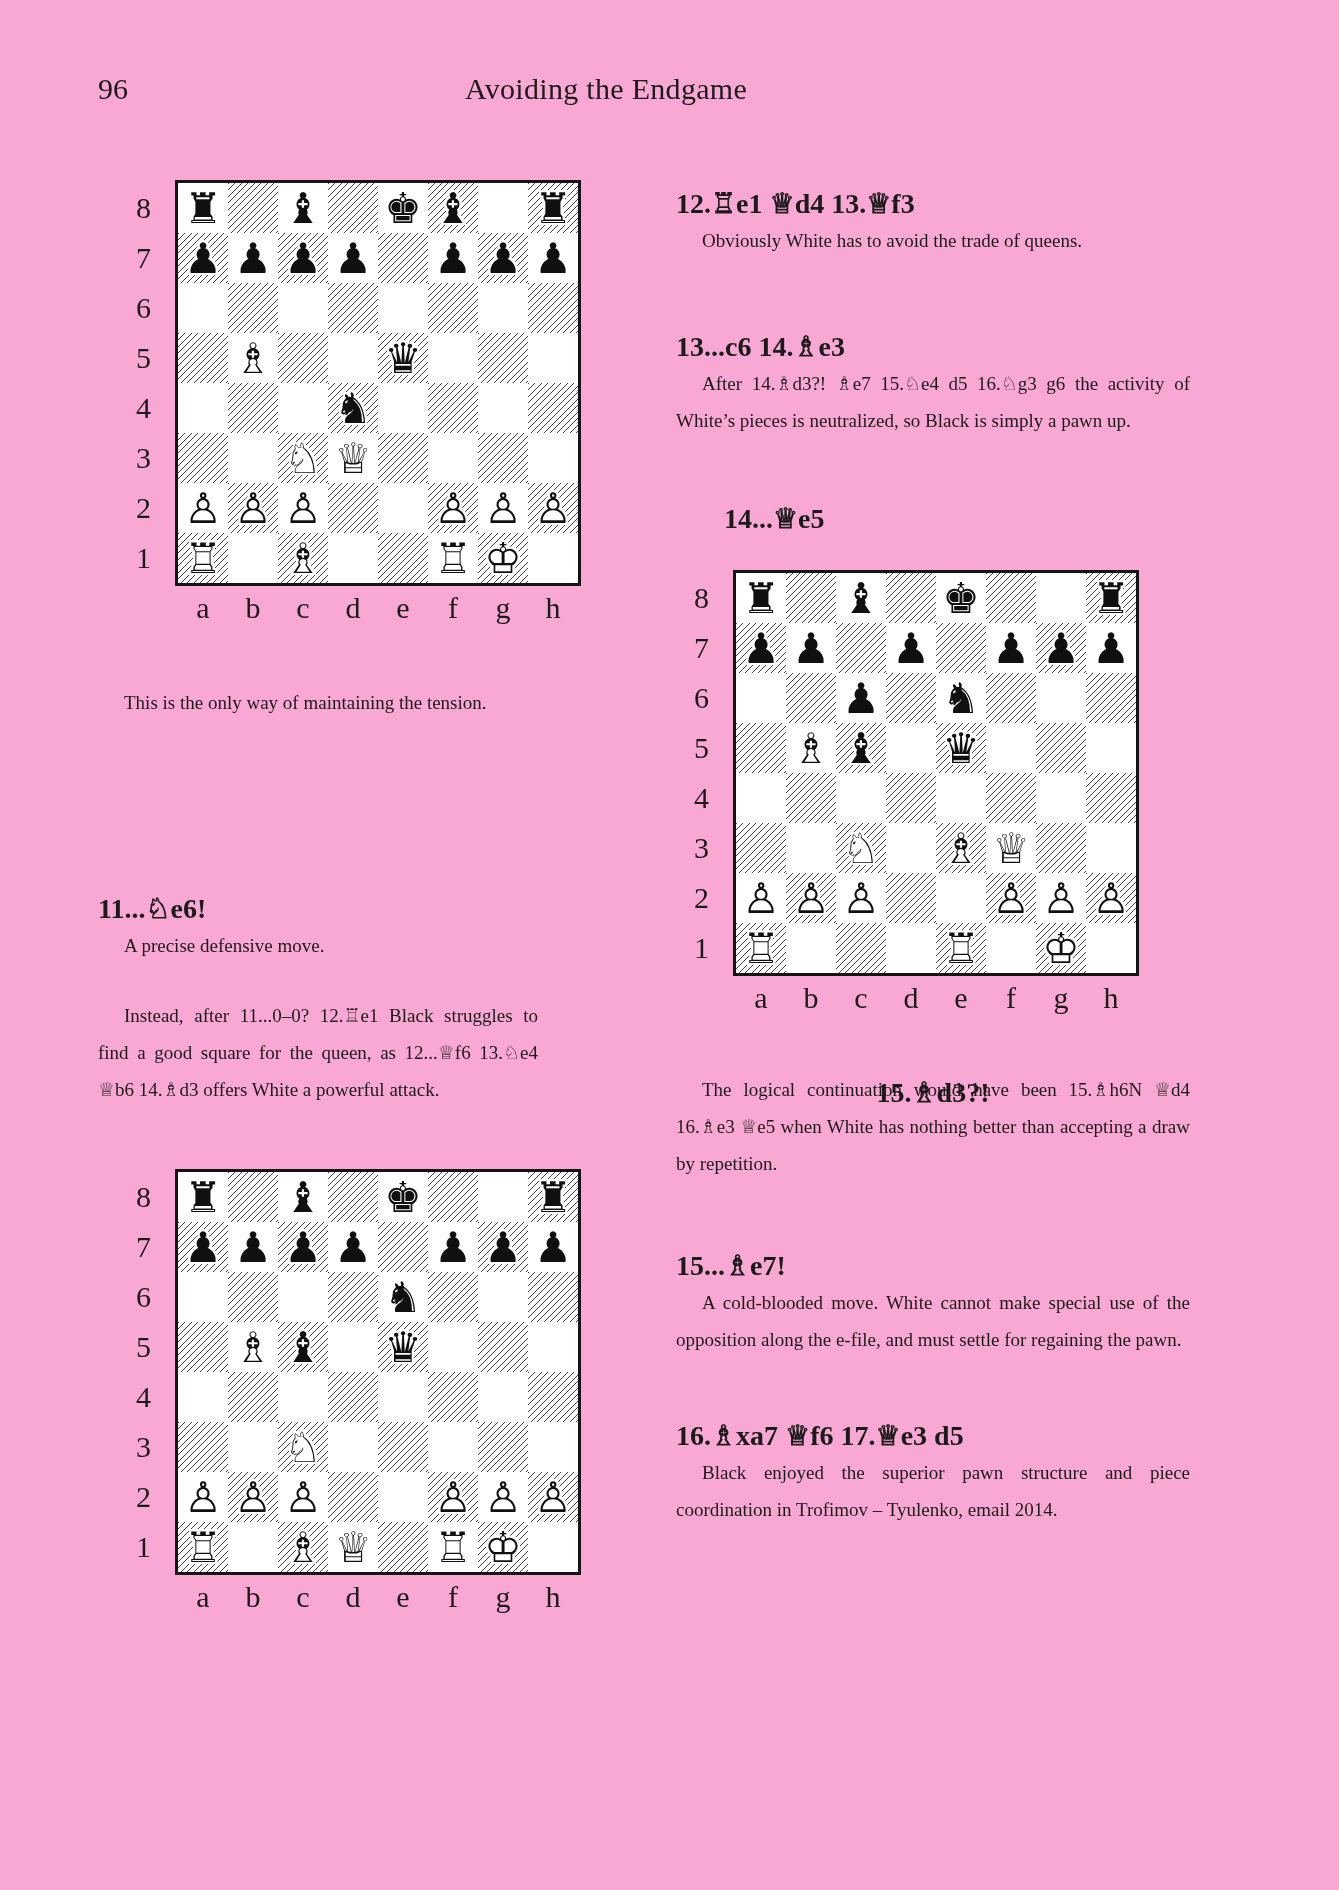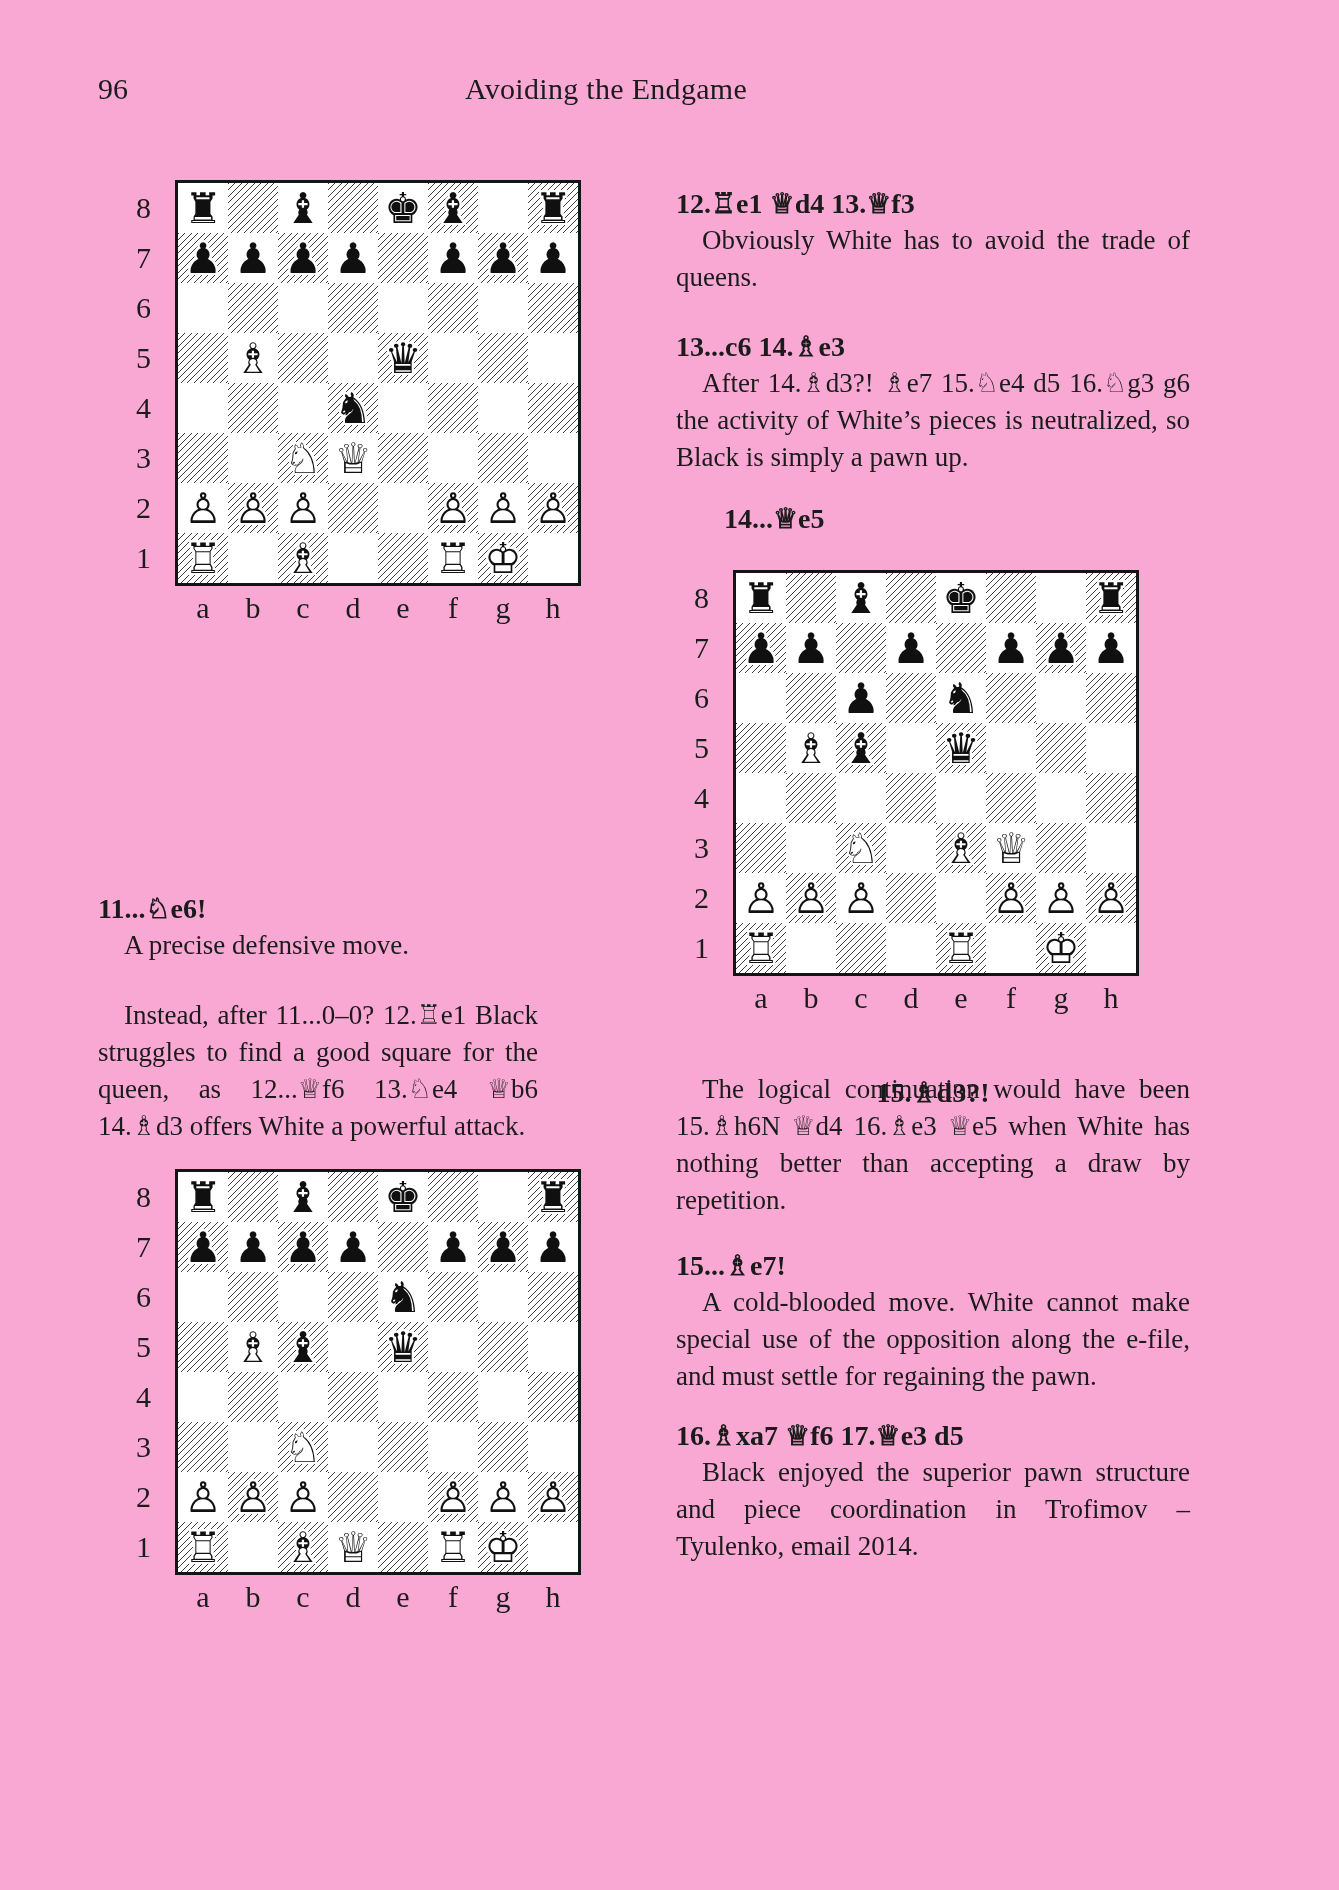--- a/index.html
+++ b/index.html
@@ -1,20 +1,20 @@
 <!DOCTYPE html>
 <html><head>
 <meta charset="utf-8">
 <style>
   html,body{margin:0;padding:0;background:#e8e8e8;}
   .page{position:relative;width:1339px;height:1890px;background:#f9a8d4;
         font-family:"Liberation Serif",serif;color:#1b1b1b;overflow:hidden;text-decoration:underline;}
   .pageno{position:absolute;left:98px;top:72px;font-size:30px;}
   .header-title{position:absolute;left:465px;top:72px;font-size:30px;letter-spacing:.3px;}
-  .tblock{position:absolute;font-size:27px;line-height:37px;}
+  .tblock{position:absolute;font-size:19px;line-height:37px;}
   .tblock.leftcol{left:98px;width:440px;}
   .tblock.rightcol{left:676px;width:514px;}
   .para{text-align:justify;text-indent:26px;}
   .move{font-weight:bold;font-size:28px;text-align:left;}
   .diagram{position:absolute;}
   .diag-main{display:flex;align-items:flex-start;}
   .ranks{display:flex;flex-direction:column;width:62px;padding-top:3px;}
   .rank-label{height:50px;line-height:50px;text-align:right;padding-right:24px;font-size:30px;}
   .board{display:grid;grid-template-columns:repeat(8,50px);grid-template-rows:repeat(8,50px);
          border:3px solid #141414;background:#fff;}
@@ -257,20 +257,21 @@
         <div class="file-label">b</div>
         <div class="file-label">c</div>
         <div class="file-label">d</div>
         <div class="file-label">e</div>
         <div class="file-label">f</div>
         <div class="file-label">g</div>
         <div class="file-label">h</div>
       </div>
     </div>
 
+  <div class="tblock leftcol para" style="top:684px;">This is the only way of maintaining the tension.</div>
   <div class="tblock leftcol move" style="top:890px;">11...♘e6!</div>
   <div class="tblock leftcol para" style="top:927px;">A precise defensive move.</div>
   <div class="tblock leftcol para" style="top:997px;">Instead, after 11...0–0? 12.♖e1 Black struggles to find a good square for the queen, as 12...♕f6 13.♘e4 ♕b6 14.♗d3 offers White a powerful attack.</div>
 
   <div class="diagram" style="left:113px;top:1169px;">
       <div class="diag-main">
         <div class="ranks">
           <div class="rank-label">8</div>
           <div class="rank-label">7</div>
           <div class="rank-label">6</div>

